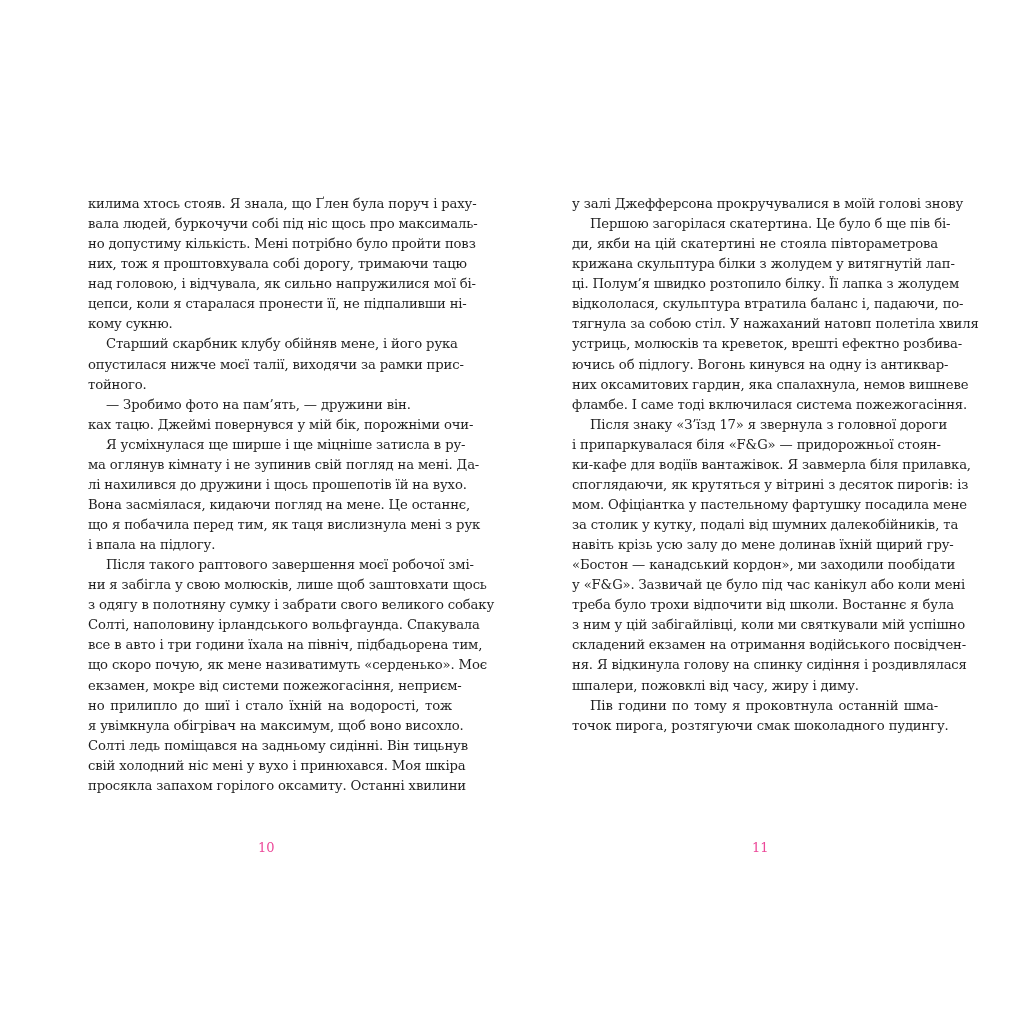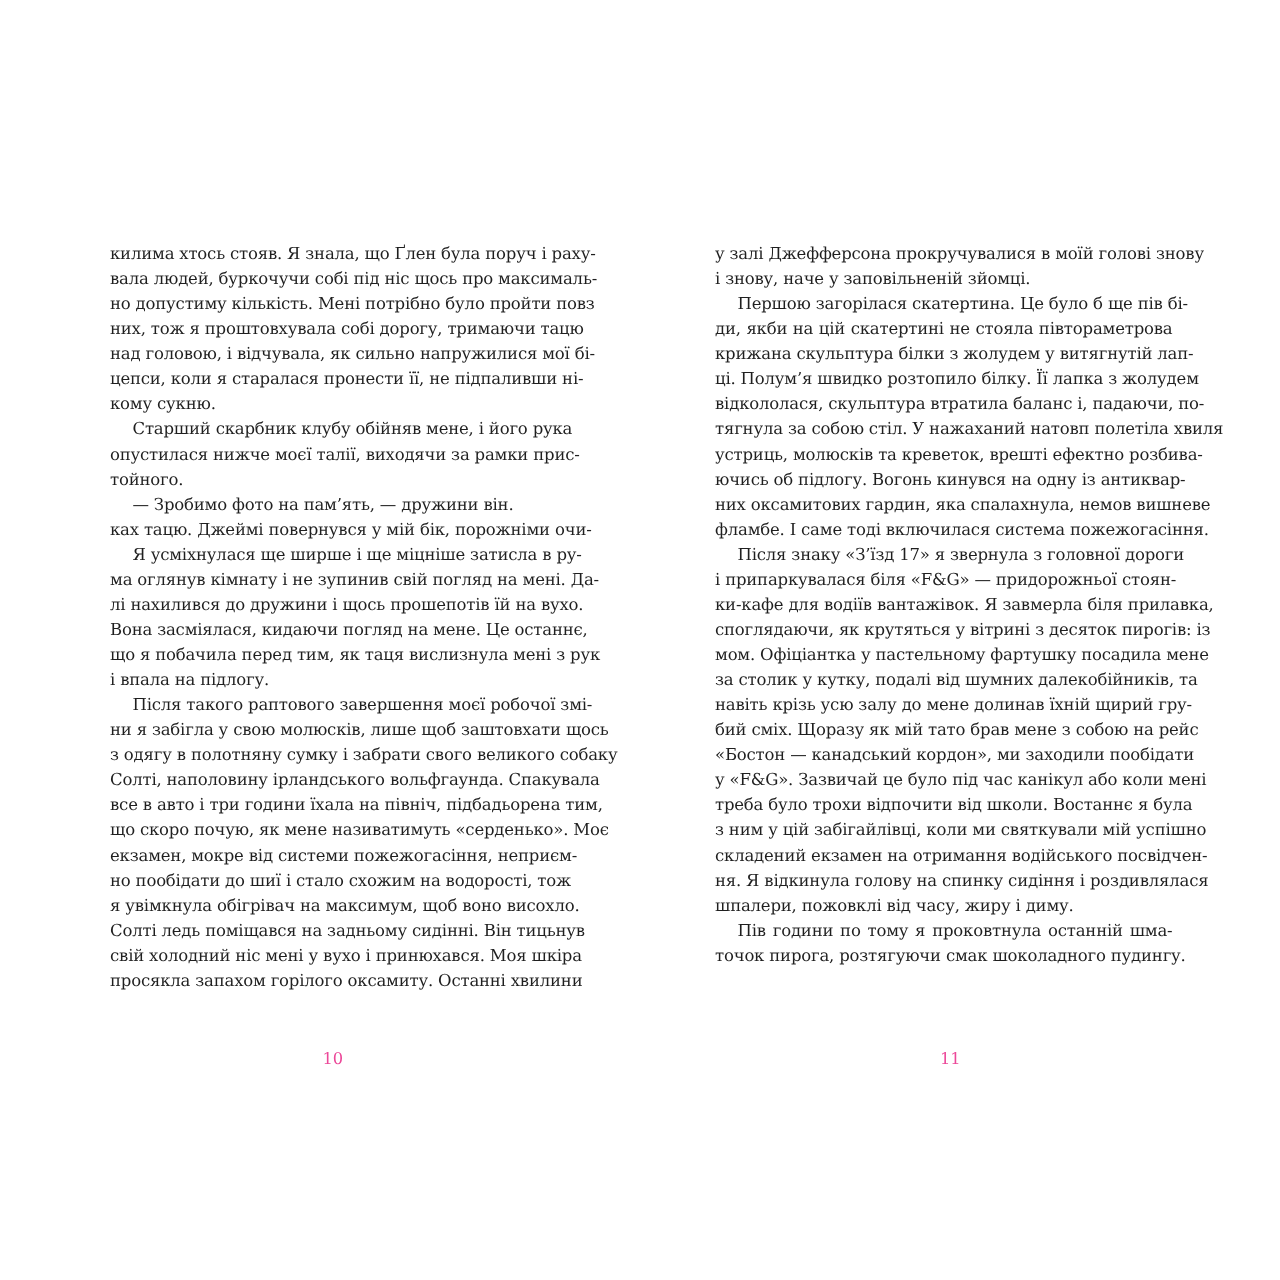--- a/index.html
+++ b/index.html
@@ -83,50 +83,48 @@
         <span class="line">Вона засміялася, кидаючи погляд на мене. Це останнє,</span>
         <span class="line">що я побачила перед тим, як таця вислизнула мені з рук</span>
         <span class="line last">і впала на підлогу.</span>
         <span class="line indent">Після такого раптового завершення моєї робочої змі-</span>
         <span class="line">ни я забігла у свою молюсків, лише щоб заштовхати щось</span>
         <span class="line">з одягу в полотняну сумку і забрати свого великого собаку</span>
         <span class="line">Солті, наполовину ірландського вольфгаунда. Спакувала</span>
         <span class="line">все в авто і три години їхала на північ, підбадьорена тим,</span>
         <span class="line">що скоро почую, як мене називатимуть «серденько». Моє</span>
         <span class="line">екзамен, мокре від системи пожежогасіння, неприєм-</span>
-        <span class="line">но пообідати до шиї і стало схожим на водорості, тож</span>
+        <span class="line">но прилипло до шиї і стало їхній на водорості, тож</span>
         <span class="line">я увімкнула обігрівач на максимум, щоб воно висохло.</span>
         <span class="line">Солті ледь поміщався на задньому сидінні. Він тицьнув</span>
         <span class="line">свій холодний ніс мені у вухо і принюхався. Моя шкіра</span>
         <span class="line">просякла запахом горілого оксамиту. Останні хвилини</span>
       </div>
     <div class="page-number">10</div>
   </div>
   <div class="page right">
     <div class="text-block" id="right-body">
         <span class="line">у залі Джефферсона прокручувалися в моїй голові знову</span>
-        <span class="line last">і знову, наче у заповільненій зйомці.</span>
         <span class="line indent">Першою загорілася скатертина. Це було б ще пів бі-</span>
         <span class="line">ди, якби на цій скатертині не стояла півтораметрова</span>
         <span class="line">крижана скульптура білки з жолудем у витягнутій лап-</span>
         <span class="line">ці. Полум’я швидко розтопило білку. Її лапка з жолудем</span>
         <span class="line">відкололася, скульптура втратила баланс і, падаючи, по-</span>
         <span class="line">тягнула за собою стіл. У нажаханий натовп полетіла хвиля</span>
         <span class="line">устриць, молюсків та креветок, врешті ефектно розбива-</span>
         <span class="line">ючись об підлогу. Вогонь кинувся на одну із антиквар-</span>
         <span class="line">них оксамитових гардин, яка спалахнула, немов вишневе</span>
         <span class="line last">фламбе. І саме тоді включилася система пожежогасіння.</span>
         <span class="line indent">Після знаку «З’їзд 17» я звернула з головної дороги</span>
         <span class="line">і припаркувалася біля «F&amp;G» — придорожньої стоян-</span>
         <span class="line">ки-кафе для водіїв вантажівок. Я завмерла біля прилавка,</span>
         <span class="line">споглядаючи, як крутяться у вітрині з десяток пирогів: із</span>
         <span class="line">мом. Офіціантка у пастельному фартушку посадила мене</span>
         <span class="line">за столик у кутку, подалі від шумних далекобійників, та</span>
         <span class="line">навіть крізь усю залу до мене долинав їхній щирий гру-</span>
-        <span class="line">бий сміх. Щоразу як мій тато брав мене з собою на рейс</span>
         <span class="line">«Бостон — канадський кордон», ми заходили пообідати</span>
         <span class="line">у «F&amp;G». Зазвичай це було під час канікул або коли мені</span>
         <span class="line">треба було трохи відпочити від школи. Востаннє я була</span>
         <span class="line">з ним у цій забігайлівці, коли ми святкували мій успішно</span>
         <span class="line">складений екзамен на отримання водійського посвідчен-</span>
         <span class="line">ня. Я відкинула голову на спинку сидіння і роздивлялася</span>
         <span class="line last">шпалери, пожовклі від часу, жиру і диму.</span>
         <span class="line indent">Пів години по тому я проковтнула останній шма-</span>
         <span class="line">точок пирога, розтягуючи смак шоколадного пудингу.</span>
       </div>

